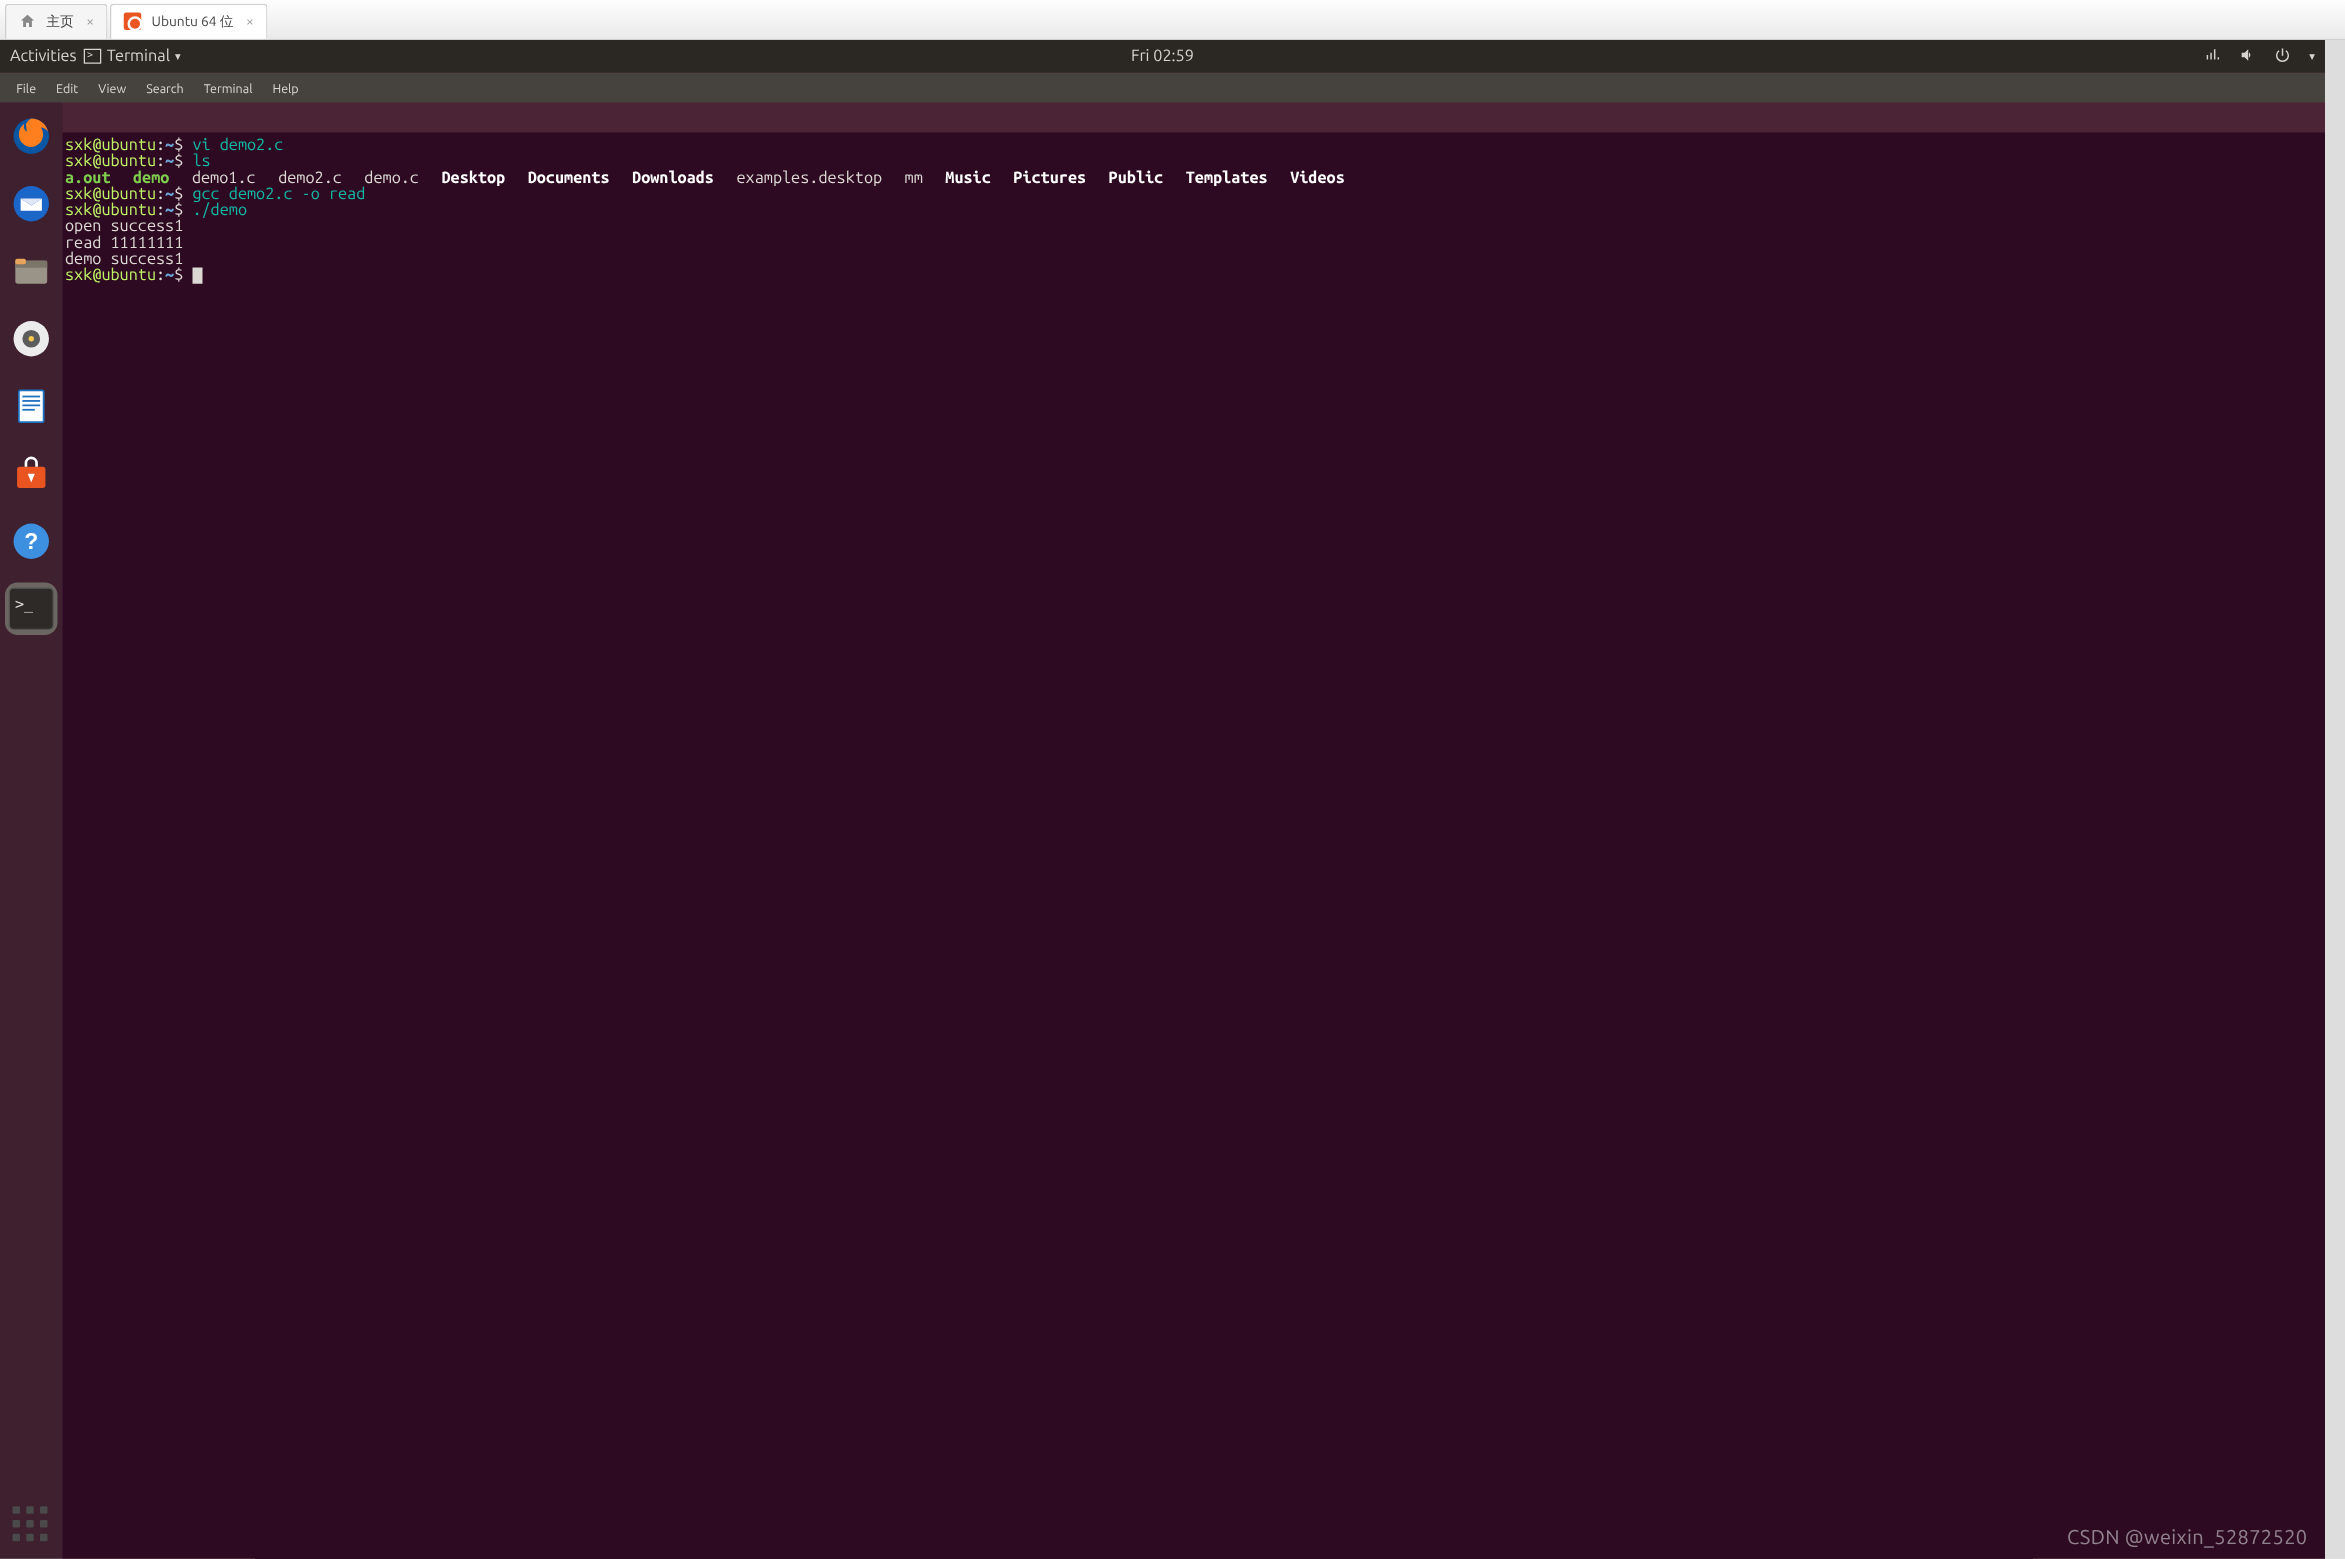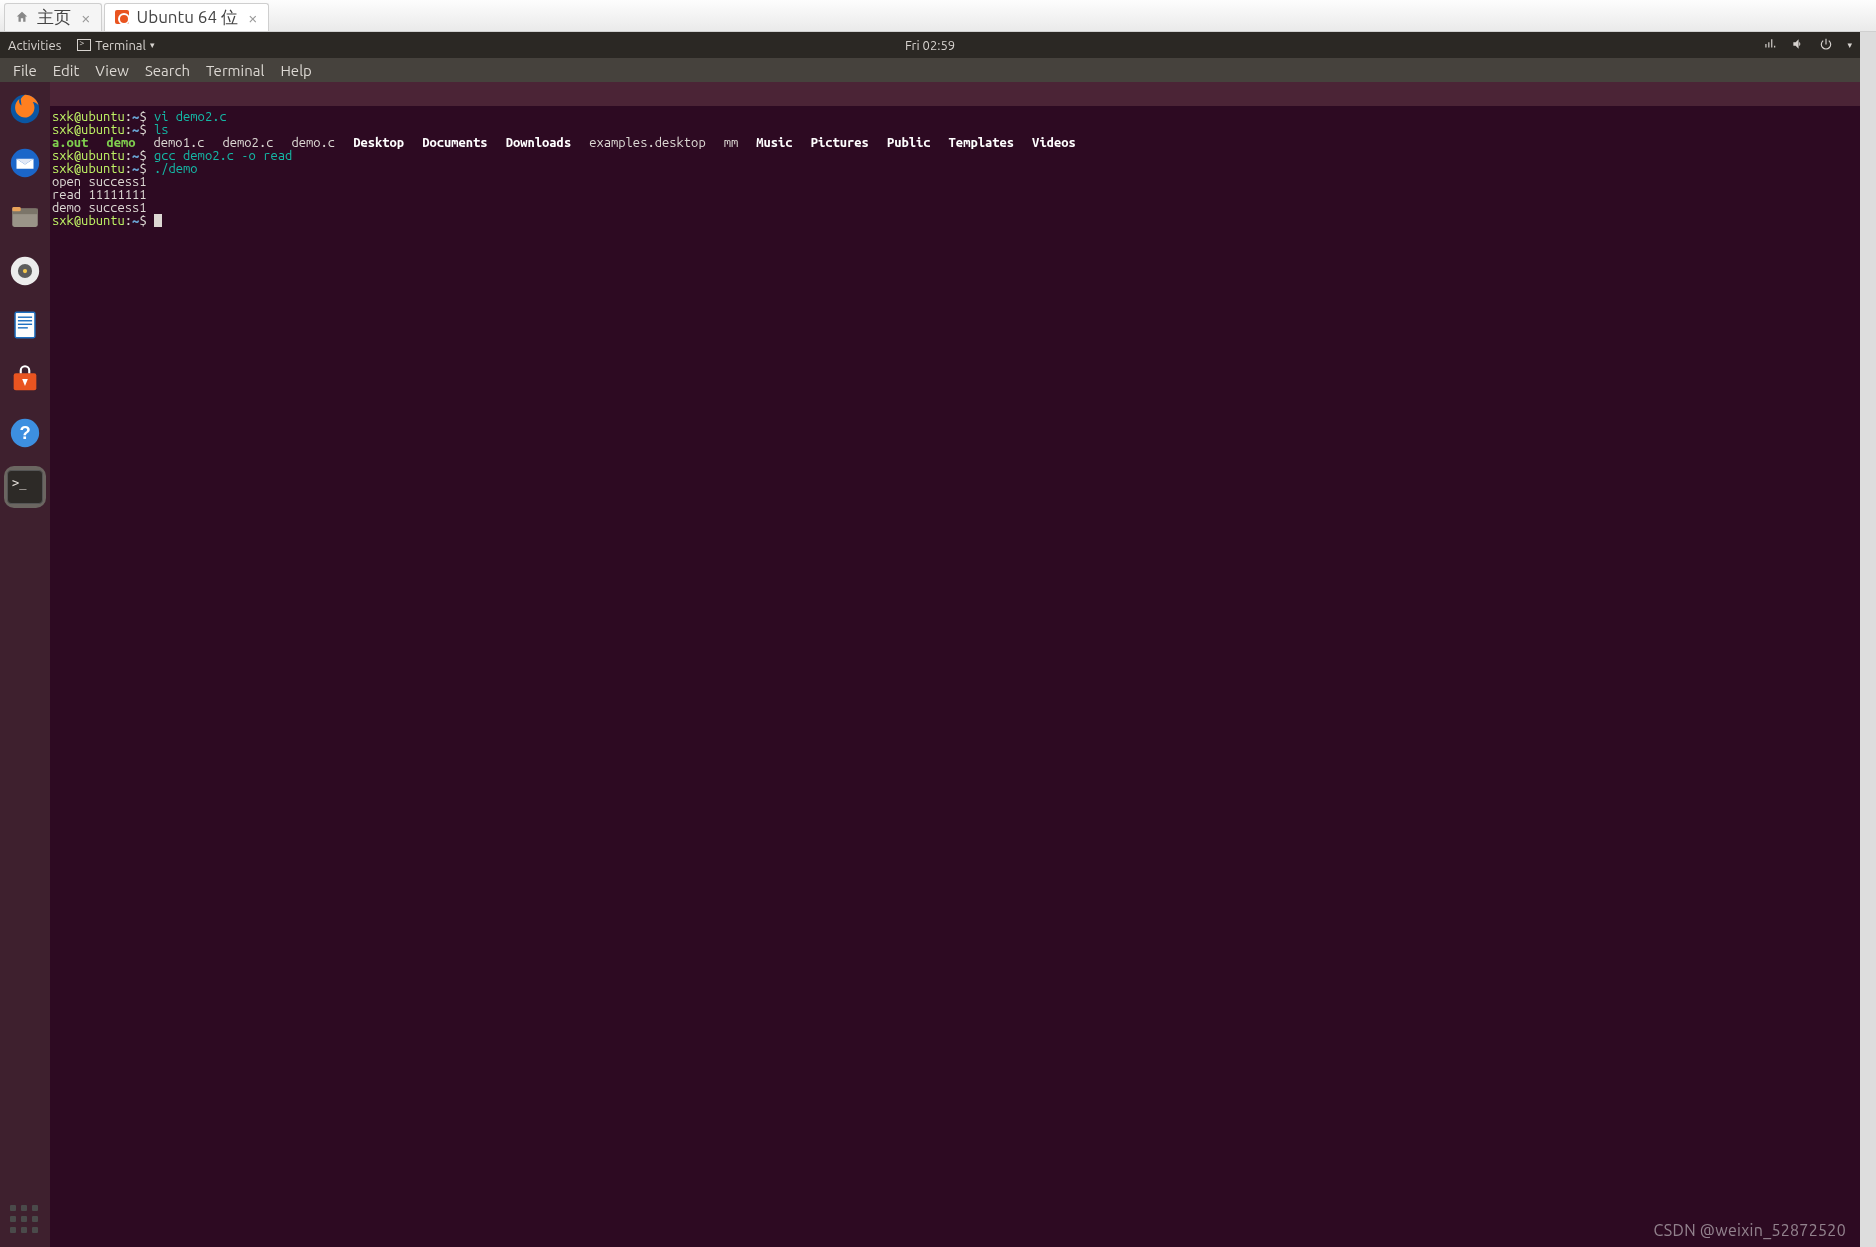--- a/index.html
+++ b/index.html
@@ -1,56 +1,56 @@
 <!DOCTYPE html>
 <html><head>
 <meta charset="utf-8">
 <style>
   * { margin:0; padding:0; box-sizing:border-box; }
   body { width:1876px; height:1247px; font-family:"Ubuntu","DejaVu Sans",sans-serif; background:#fff; overflow:hidden; }
 
   
-  .vm-tabbar { height:32px; background:linear-gradient(#fdfdfd,#eaeaea); border-bottom:1px solid #d0d0d0; display:flex; align-items:flex-end; padding-left:4px; font-size:17px; }
+  .vm-tabbar { height:32px; background:linear-gradient(#fdfdfd,#eaeaea); border-bottom:1px solid #d0d0d0; display:flex; align-items:flex-end; padding-left:4px; font-size:11px; }
   .vm-tab { height:28px; display:flex; align-items:center; padding:0 10px; border:1px solid #cfcfcf; border-bottom:none; border-radius:3px 3px 0 0; margin-right:2px; background:#f5f5f5; color:#444; }
   .vm-tab.active { background:#fff; }
   .vm-tab .ico { width:16px; height:16px; margin-right:6px; display:inline-flex; }
   .vm-tab .close { margin-left:10px; color:#999; cursor:pointer; }
   .home-ico svg { width:14px; height:14px; fill:#888; }
   .ubuntu-ico { position:relative; width:14px; height:14px; }
   .ubuntu-ico::before{ content:""; position:absolute; inset:0; background:#e95420; border-radius:2px; }
   .ubuntu-ico::after{ content:""; position:absolute; top:3px; left:3px; width:8px; height:8px; border:2px solid #fff; border-radius:50%; }
 
   
   .vm-viewport { position:absolute; top:32px; left:0; right:0; bottom:0; background:#ddd; display:flex; }
   .right-scrollbar { position:absolute; top:32px; right:0; width:16px; bottom:0; background:#f0f0f0; border-left:1px solid #d0d0d0; }
   .right-scrollbar .thumb { position:absolute; left:2px; right:2px; top:470px; height:430px; background:#cfcfcf; border-radius:3px; }
 
   .guest { flex:1; position:relative; background:#4b2436; overflow:hidden; margin-right:16px; }
 
   
   .topbar { height:26px; background:#2b2824; color:#d7d3cf; display:flex; align-items:center; font-size:13px; padding:0 8px; position:relative; }
-  .topbar .left  { display:flex; align-items:center; gap:16px; }
+  .topbar .left  { display:flex; align-items:center; gap:6px; }
   .topbar .center{ position:absolute; left:50%; transform:translateX(-50%); }
   .topbar .right { margin-left:auto; display:flex; align-items:center; gap:14px; }
   .topbar svg { width:14px; height:14px; fill:#d7d3cf; }
   .app-indicator { display:flex; align-items:center; gap:4px; }
   .term-glyph { width:14px; height:12px; border:1px solid #d7d3cf; display:inline-block; position:relative; }
   .term-glyph::after{ content:">"; position:absolute; top:-2px; left:1px; font-size:9px; color:#d7d3cf; }
   .dd-arrow { font-size:9px; color:#d7d3cf; }
 
   
   .win-titlebar { height:24px; background:#3f3b37; color:#dcd8d3; font-size:13px; display:flex; align-items:center; justify-content:center; position:relative; }
   .win-titlebar .controls{ position:absolute; right:8px; top:4px; display:flex; gap:6px; }
   .wcircle{ width:14px; height:14px; border-radius:50%; }
   .wcircle.min{ background:#6f6b66; }
   .wcircle.max{ background:#6f6b66; }
   .wcircle.close{ background:#e45f3d; }
 
   
-  .menubar { height:24px; background:#46423d; color:#dcd8d3; font-size:15px; display:flex; align-items:center; padding:0 6px; gap:2px; }
+  .menubar { height:24px; background:#46423d; color:#dcd8d3; font-size:10px; display:flex; align-items:center; padding:0 6px; gap:2px; }
   .menubar span{ padding:2px 7px; border-radius:3px; }
 
   
   .dock { position:absolute; left:0; top:50px; bottom:0; width:50px; background:rgba(25,18,22,.25); display:flex; flex-direction:column; align-items:center; padding-top:6px; gap:12px; }
   .dock .app { width:42px; height:42px; border-radius:10px; display:flex; align-items:center; justify-content:center; }
   .dock .app.active{ background:#6b6661; }
   .dock .app svg{ width:34px; height:34px; }
   .dock-term { position:relative; width:36px; height:34px; background:#2d2a27; border:1px solid #555; border-radius:4px; }
   .dock-term::after{ content:">_"; color:#e6e1db; font-size:12px; position:absolute; left:4px; top:5px; font-family:monospace; }
   .apps-grid { position:absolute; bottom:12px; left:10px; display:grid; grid-template-columns:repeat(3,8px); grid-auto-rows:8px; gap:3px; }

